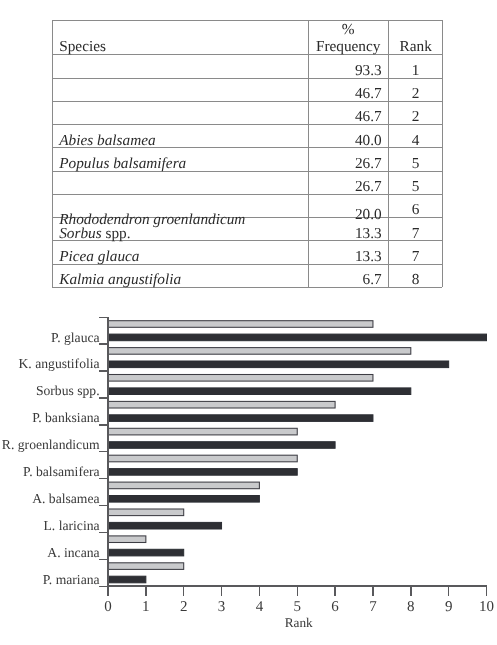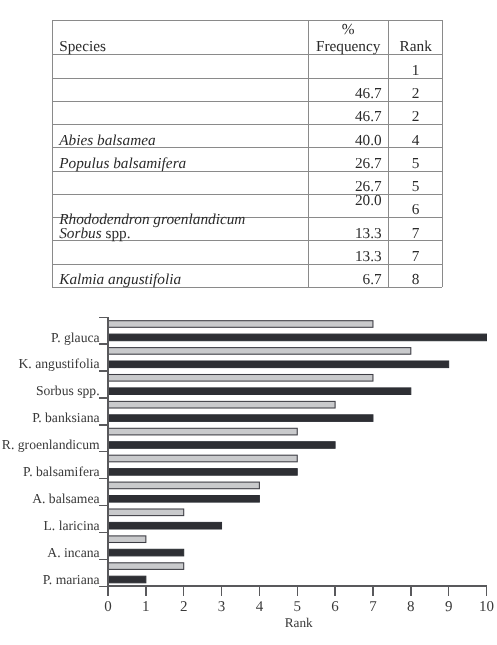--- a/index.html
+++ b/index.html
@@ -38,39 +38,41 @@
     <div class="tline" style="top: 243.36px;"></div>
     <div class="tline" style="top: 266.6px;"></div>
     <div class="vline" style="left: 0px; height: 266.6px;"></div>
     <div class="vline" style="left: 255.6px; height: 266.6px;"></div>
     <div class="vline" style="left: 336.1px; height: 266.6px;"></div>
     <div class="vline" style="left: 389.8px; height: 266.6px;"></div>
     <div class="c-species" style="top: 17.2px; height: 20px; line-height: 20px;">Species</div>
     <div class="hdr-two" style="top: 0.6px; height: 18px; line-height: 18px;">%</div>
     <div class="hdr-two" style="top: 17.2px; height: 20px; line-height: 20px;">Frequency</div>
     <div class="c-rank" style="top: 17.2px; height: 20px; line-height: 20px;">Rank</div>
+    <div class="c-freq" style="top: 38.8px; height: 23.24px; line-height: 23.24px;">93.3</div>
     <div class="c-rank" style="top: 38.8px; height: 23.24px; line-height: 23.24px;">1</div>
     <div class="c-freq" style="top: 62.04px; height: 23.24px; line-height: 23.24px;">46.7</div>
     <div class="c-rank" style="top: 62.04px; height: 23.24px; line-height: 23.24px;">2</div>
     <div class="c-freq" style="top: 85.28px; height: 23.24px; line-height: 23.24px;">46.7</div>
     <div class="c-rank" style="top: 85.28px; height: 23.24px; line-height: 23.24px;">2</div>
     <div class="c-species" style="top: 108.52px; height: 23.24px; line-height: 23.24px; text-align: center;"><span class="it">Abies balsamea</span></div>
     <div class="c-freq" style="top: 108.52px; height: 23.24px; line-height: 23.24px;">40.0</div>
     <div class="c-rank" style="top: 108.52px; height: 23.24px; line-height: 23.24px;">4</div>
     <div class="c-species" style="top: 131.76px; height: 23.24px; line-height: 23.24px;"><span class="it">Populus balsamifera</span></div>
     <div class="c-freq" style="top: 131.76px; height: 23.24px; line-height: 23.24px;">26.7</div>
     <div class="c-rank" style="top: 131.76px; height: 23.24px; line-height: 23.24px;">5</div>
     <div class="c-species" style="top: 140px; height: 23.24px; line-height: 23.24px; margin-top: 48px;"><span class="it">Rhododendron groenlandicum</span></div>
     <div class="c-freq" style="top: 155px; height: 23.24px; line-height: 23.24px;">26.7</div>
     <div class="c-rank" style="top: 155px; height: 23.24px; line-height: 23.24px;">5</div>
-    <div class="c-freq" style="top: 169px; height: 23.24px; line-height: 23.24px;">20.0</div>
+    <div class="c-freq" style="top: 183px; height: 23.24px; line-height: 23.24px;">20.0</div>
     <div class="c-rank" style="top: 178.24px; height: 23.24px; line-height: 23.24px;">6</div>
     <div class="c-species" style="top: 201.48px; height: 23.24px; line-height: 23.24px;"><span class="it">Sorbus</span><span> spp.</span></div>
     <div class="c-freq" style="top: 201.48px; height: 23.24px; line-height: 23.24px;">13.3</div>
     <div class="c-rank" style="top: 201.48px; height: 23.24px; line-height: 23.24px;">7</div>
+    <div class="c-species" style="top: 224.72px; height: 23.24px; line-height: 23.24px;"><span class="it">Picea glauca</span></div>
     <div class="c-freq" style="top: 224.72px; height: 23.24px; line-height: 23.24px;">13.3</div>
     <div class="c-rank" style="top: 224.72px; height: 23.24px; line-height: 23.24px;">7</div>
     <div class="c-species" style="top: 247.96px; height: 23.24px; line-height: 23.24px;"><span class="it">Kalmia angustifolia</span></div>
     <div class="c-freq" style="top: 247.96px; height: 23.24px; line-height: 23.24px;">6.7</div>
     <div class="c-rank" style="top: 247.96px; height: 23.24px; line-height: 23.24px;">8</div>
   </div>
 
 <div id="chart">
     <svg width="497" height="327">
       <rect x="108" y="17.7" width="264.95" height="6.6" fill="#c9cacc" stroke="#3d3d44" stroke-width="1.05"></rect>

